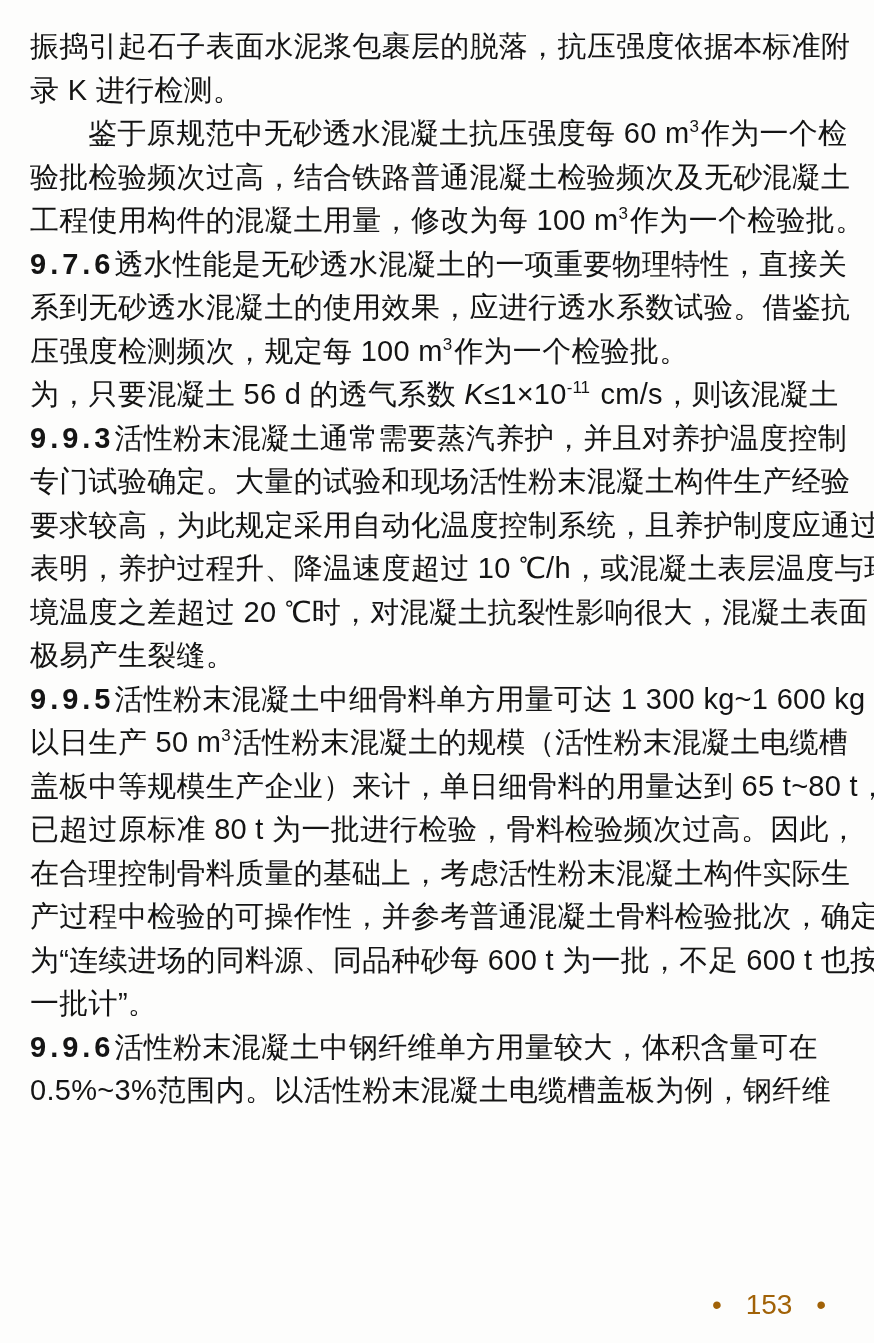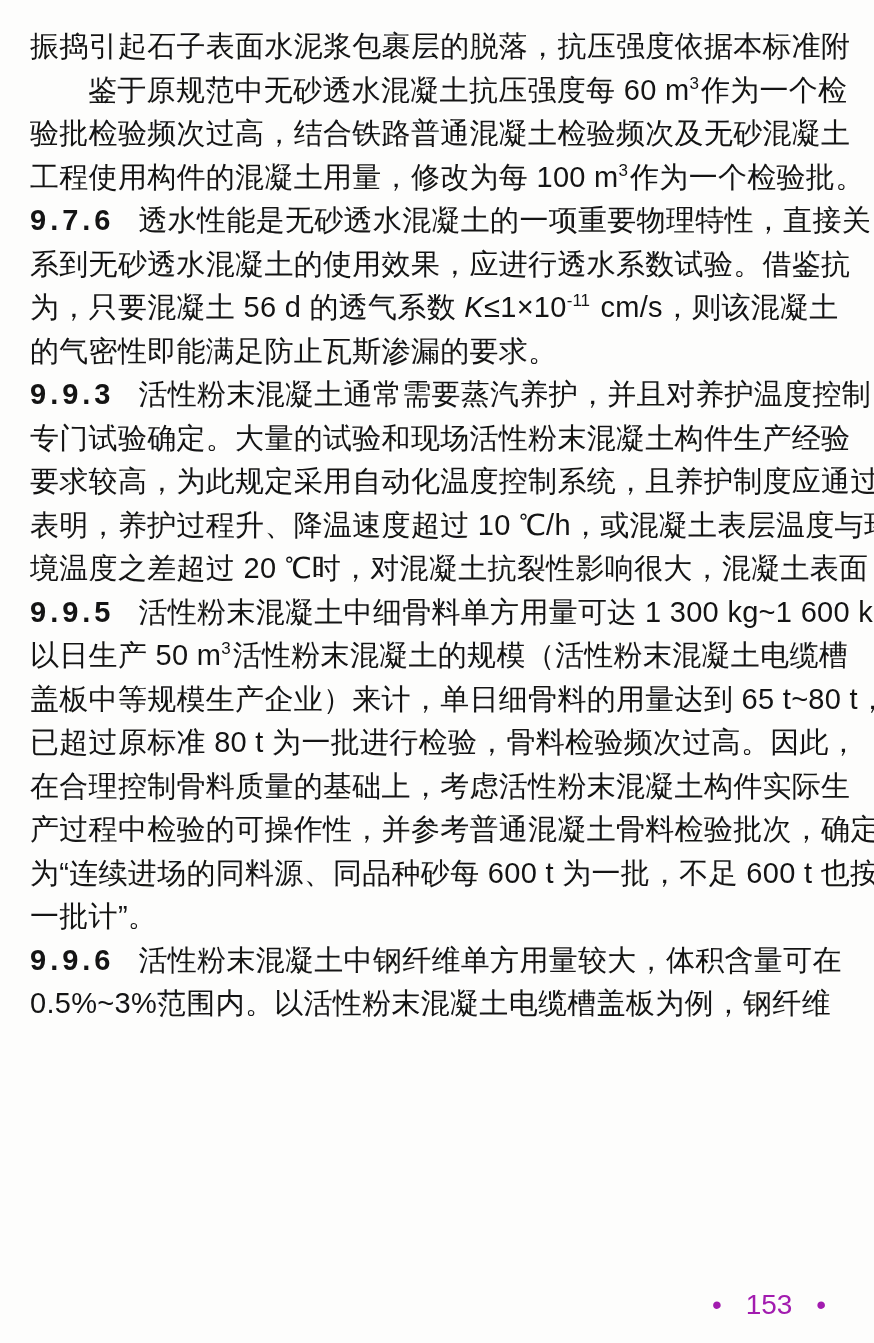--- a/index.html
+++ b/index.html
@@ -27,60 +27,61 @@
     height: 43.5px;
     white-space: nowrap;
     letter-spacing: 0.3px;
   }
   .line.indent {
     padding-left: 58px;
   }
   .num {
     font-weight: bold;
     letter-spacing: 4px;
-    margin-right: 24px;
   }
   .sup {
     vertical-align: super;
     font-size: 17px;
     line-height: 0;
     letter-spacing: 0;
     margin-right: 2px;
   }
   .italic {
     font-style: italic;
   }
   .page-number {
     position: absolute;
     right: 48px;
     bottom: 22px;
     font-size: 28px;
     line-height: 32px;
     word-spacing: 16px;
-    color: #a21caf;
+    color: #a16207;
   }
 </style>
 </head>
 <body>
 
 <div class="page">
   <div class="text-block">
       <div class="line"><span>振捣引起石子表面水泥浆包裹层的脱落，抗压强度依据本标准附</span></div>
+      <div class="line"><span>录 K 进行检测。</span></div>
       <div class="line indent"><span>鉴于原规范中无砂透水混凝土抗压强度每 60 m</span><span class="sup">3</span><span>作为一个检</span></div>
       <div class="line"><span>验批检验频次过高，结合铁路普通混凝土检验频次及无砂混凝土</span></div>
       <div class="line"><span>工程使用构件的混凝土用量，修改为每 100 m</span><span class="sup">3</span><span>作为一个检验批。</span></div>
       <div class="line section"><span class="num">9.7.6</span><span>透水性能是无砂透水混凝土的一项重要物理特性，直接关</span></div>
       <div class="line"><span>系到无砂透水混凝土的使用效果，应进行透水系数试验。借鉴抗</span></div>
+      <div class="line"><span>压强度检测频次，规定每 100 m</span><span class="sup">3</span><span>作为一个检验批。</span></div>
       <div class="line"><span>为，只要混凝土 56 d 的透气系数 </span><span class="italic">K</span><span>≤1×10</span><span class="sup">-11</span><span> cm/s，则该混凝土</span></div>
-      <div class="line"><span>的气密性即能满足防止瓦斯渗漏的要求。</span></div>
       <div class="line section"><span class="num">9.9.3</span><span>活性粉末混凝土通常需要蒸汽养护，并且对养护温度控制</span></div>
       <div class="line"><span>专门试验确定。大量的试验和现场活性粉末混凝土构件生产经验</span></div>
       <div class="line"><span>要求较高，为此规定采用自动化温度控制系统，且养护制度应通过</span></div>
       <div class="line"><span>表明，养护过程升、降温速度超过 10 ℃/h，或混凝土表层温度与环</span></div>
       <div class="line"><span>境温度之差超过 20 ℃时，对混凝土抗裂性影响很大，混凝土表面</span></div>
+      <div class="line"><span>极易产生裂缝。</span></div>
       <div class="line section"><span class="num">9.9.5</span><span>活性粉末混凝土中细骨料单方用量可达 1 300 kg~1 600 kg，</span></div>
       <div class="line"><span>以日生产 50 m</span><span class="sup">3</span><span>活性粉末混凝土的规模（活性粉末混凝土电缆槽</span></div>
       <div class="line"><span>盖板中等规模生产企业）来计，单日细骨料的用量达到 65 t~80 t，</span></div>
       <div class="line"><span>已超过原标准 80 t 为一批进行检验，骨料检验频次过高。因此，</span></div>
       <div class="line"><span>在合理控制骨料质量的基础上，考虑活性粉末混凝土构件实际生</span></div>
       <div class="line"><span>产过程中检验的可操作性，并参考普通混凝土骨料检验批次，确定</span></div>
       <div class="line"><span>为“连续进场的同料源、同品种砂每 600 t 为一批，不足 600 t 也按</span></div>
       <div class="line"><span>一批计”。</span></div>
       <div class="line section"><span class="num">9.9.6</span><span>活性粉末混凝土中钢纤维单方用量较大，体积含量可在</span></div>
       <div class="line"><span>0.5%~3%范围内。以活性粉末混凝土电缆槽盖板为例，钢纤维</span></div>

